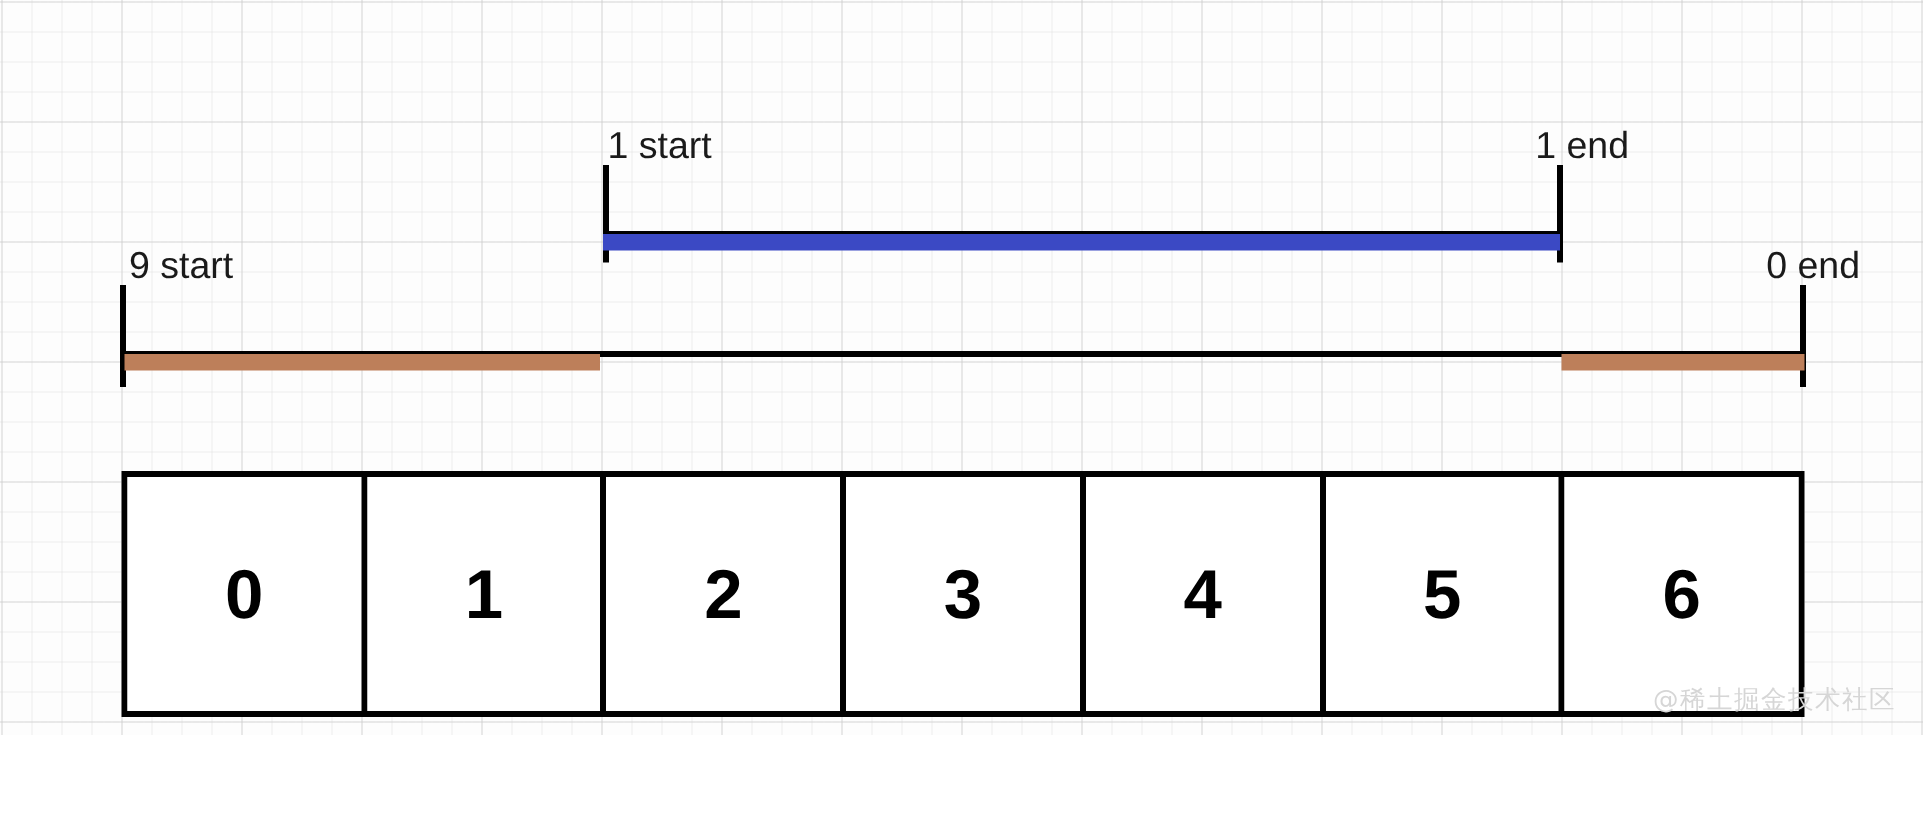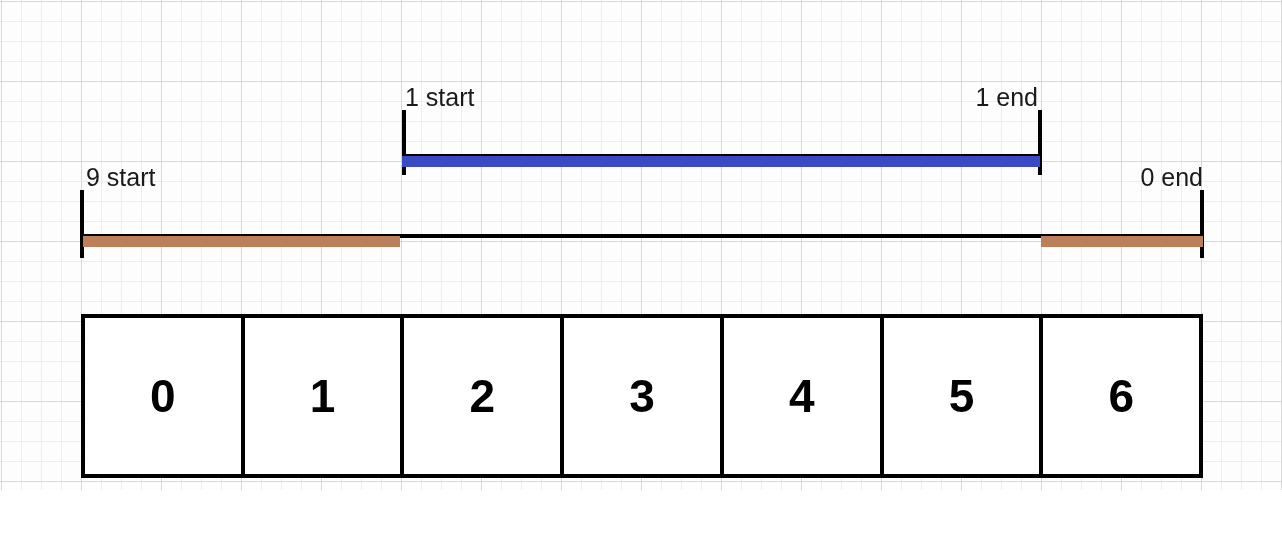--- a/index.html
+++ b/index.html
@@ -100,35 +100,35 @@
   }
 </style>
 </head>
 <body>
 
 <div id="canvas">
 
   <div>
     <div class="range-label" style="left:405px; top:85px;">1 start</div>
 
-    <div class="range-label right" style="left:838px; top:85px; width:200px;">1 end</div>
+    <div class="range-label right" style="left:886px; top:85px; width:200px;">1 end</div>
 
     <div class="tick" style="left:402px; top:110px; height:65px;"></div>
 
     <div class="tick" style="left:1038px; top:110px; height:65px;"></div>
 
     <div class="baseline" style="left:402px; top:154px; width:640px;"></div>
 
     <div class="bar" style="left:402px; top:156px; width:638px; background:#3b49c4;"></div>
   </div>
 
   <div>
     <div class="range-label" style="left:86px; top:165px;">9 start</div>
 
-    <div class="range-label right" style="left:1003px; top:165px; width:200px;">0 end</div>
+    <div class="range-label right" style="left:1040px; top:165px; width:200px;">0 end</div>
 
     <div class="tick" style="left:80px; top:190px; height:68px;"></div>
 
     <div class="tick" style="left:1200px; top:190px; height:68px;"></div>
 
     <div class="baseline" style="left:81px; top:234px; width:1122px;"></div>
 
     <div class="bar" style="left:83px; top:236px; width:317px; background:#bd7f5a;"></div>
 
     <div class="bar" style="left:1041px; top:236px; width:162px; background:#bd7f5a;"></div>
@@ -151,14 +151,15 @@
       <span class="cell-label">4</span>
     </div>
     <div class="cell">
       <span class="cell-label">5</span>
     </div>
     <div class="cell">
       <span class="cell-label">6</span>
     </div>
   </div>
 
+  <div id="watermark">@稀土掘金技术社区</div>
 
 </div>
 
 </body></html>

